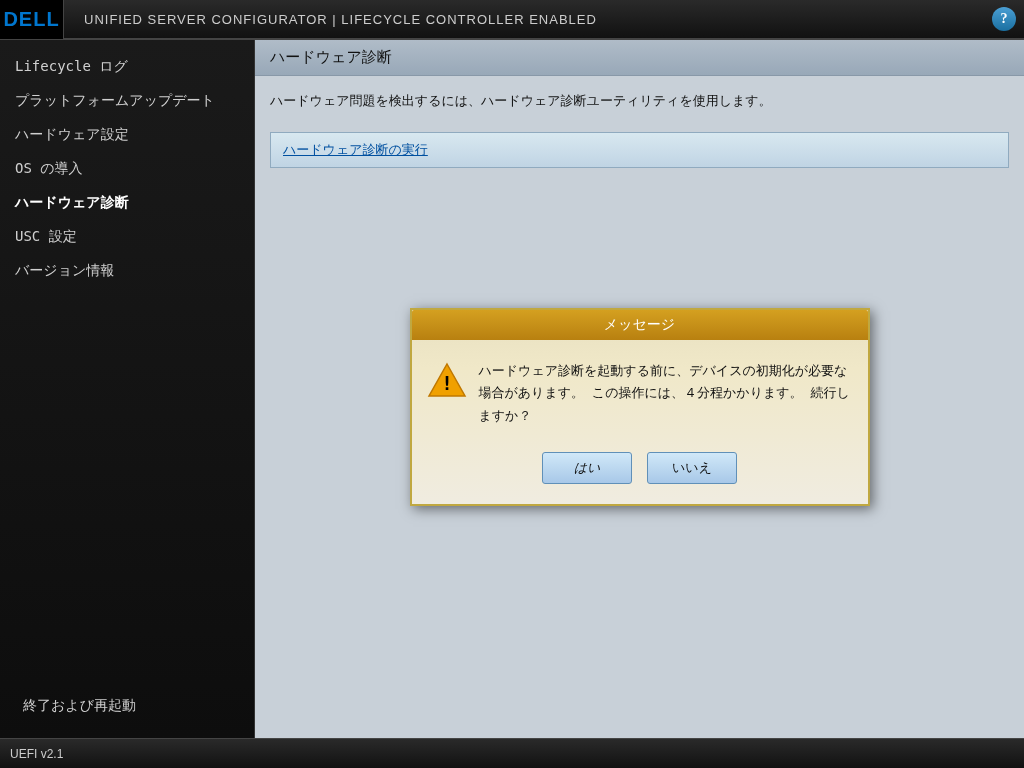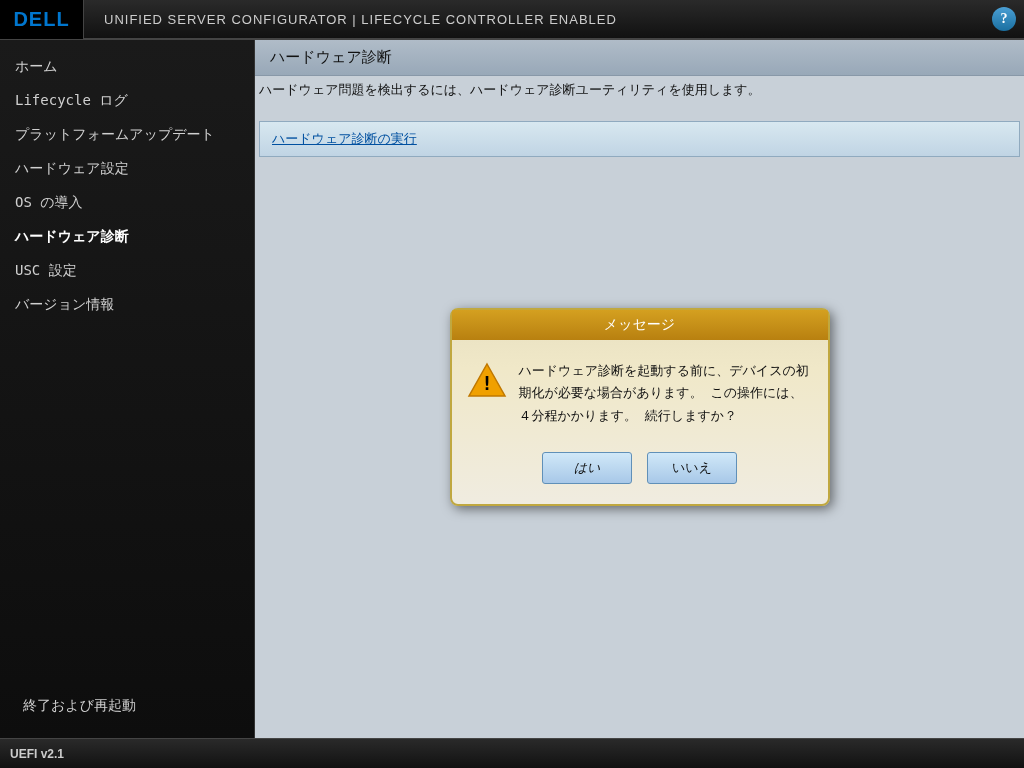--- a/index.html
+++ b/index.html
@@ -15,21 +15,21 @@
     
     #header {
       width: 100%;
       height: 40px;
       background: linear-gradient(to bottom, #2a2a2a, #111);
       display: flex;
       align-items: center;
       border-bottom: 2px solid #444;
     }
     #header-logo {
-      width: 84px;
+      width: 64px;
       height: 40px;
       background: #000;
       display: flex;
       align-items: center;
       justify-content: center;
       border-right: 1px solid #444;
     }
     #header-logo span {
       color: #0076ce;
       font-weight: bold;
@@ -113,21 +113,21 @@
     }
     #content-header {
       background: linear-gradient(to bottom, #b0bcc8, #98a8b8);
       padding: 8px 15px;
       font-size: 15px;
       color: #111;
       border-bottom: 1px solid #8898a8;
     }
     #content-body {
       flex: 1;
-      padding: 4px;
+      padding: 15px;
       background: #c8d0d8;
       position: relative;
     }
     #description-text {
       font-size: 13px;
       color: #111;
       margin-bottom: 20px;
       line-height: 1.6;
     }
     #run-diagnostic-link {
@@ -144,24 +144,24 @@
 
     
     #dialog-overlay {
       position: absolute;
       top: 0; left: 0; right: 0; bottom: 0;
       display: flex;
       align-items: center;
       justify-content: center;
     }
     #dialog {
-      width: 380px;
+      width: 460px;
       background: linear-gradient(to bottom, #e8e0c0 0%, #f0e8c8 30%, #f0ece0 100%);
       border: 2px solid #c0a840;
-      border-radius: 8px;
+      border-radius: 0;
       padding: 0;
       box-shadow: 3px 3px 12px rgba(0,0,0,0.5);
     }
     #dialog-title-bar {
       background: linear-gradient(to bottom, #d4a020, #b88010);
       padding: 6px 12px;
       color: #fff;
       font-size: 14px;
       border-radius: 2px 2px 0 0;
       text-align: center;
@@ -216,21 +216,20 @@
       background: linear-gradient(to bottom, #2a2a2a, #111);
       border-top: 1px solid #444;
       display: flex;
       align-items: center;
       padding: 0 10px;
     }
     #footer-text {
       color: #ccc;
       font-size: 12px;
       font-family: Arial, sans-serif;
-      font-weight: bold;
     }
 
     
   </style>
 </head>
 <body>
 
 <div id="header">
   <div id="header-logo">
     <span>DELL</span>
@@ -241,21 +240,20 @@
   <div id="header-help">
     <div class="help-circle">
       <span>?</span>
     </div>
   </div>
 </div>
 
 <div id="main">
 
   <div id="sidebar">
-    <div class="nav-item">ホーム</div>
     <div class="nav-item">Lifecycle ログ</div>
     <div class="nav-item">プラットフォームアップデート</div>
     <div class="nav-item">ハードウェア設定</div>
     <div class="nav-item">OS の導入</div>
     <div class="nav-item active">ハードウェア診断</div>
     <div class="nav-item">USC 設定</div>
     <div class="nav-item">バージョン情報</div>
     <div id="sidebar-footer">
       <div class="nav-item-bottom">終了および再起動</div>
     </div>

